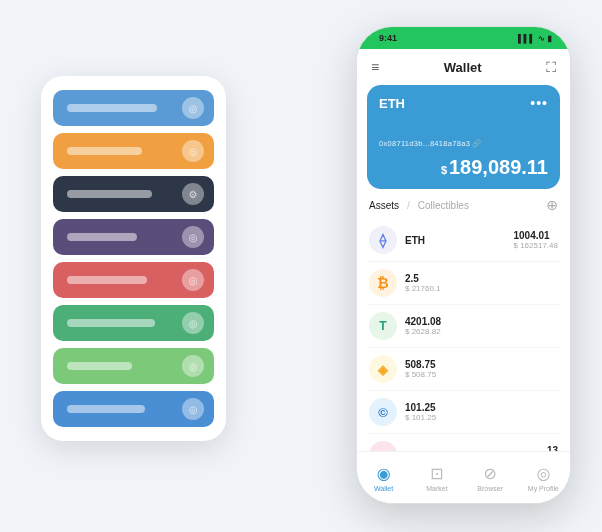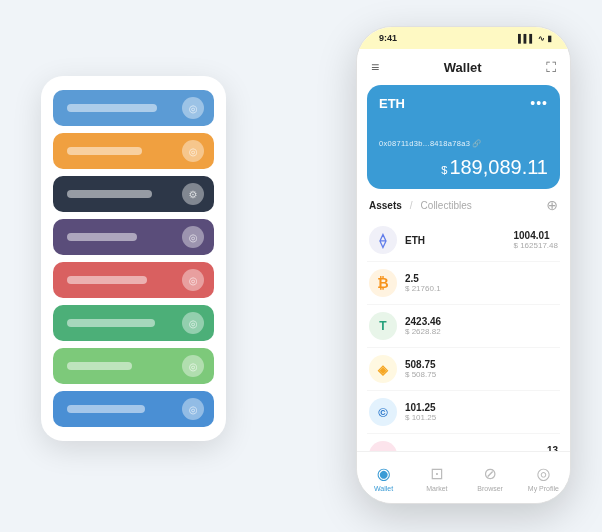--- a/index.html
+++ b/index.html
@@ -81,21 +81,21 @@
       box-shadow: 0 12px 40px rgba(0,0,0,0.18);
       overflow: hidden;
       display: flex;
       flex-direction: column;
       border: 1.5px solid #e0e0e0;
     }
 
     
     .status-bar {
       height: 22px;
-      background: #fef9c3;
+      background: #22c55e;
       display: flex;
       align-items: center;
       justify-content: space-between;
       padding: 0 18px 0 22px;
       font-size: 9px;
       font-weight: 600;
       color: #222;
       flex-shrink: 0;
     }
     .status-icons {
@@ -150,21 +150,21 @@
     }
     .eth-card-address {
       font-size: 7.5px;
       opacity: 0.85;
       margin-bottom: 8px;
       letter-spacing: 0.3px;
       margin-top: 28px;
     }
     .eth-card-balance {
       font-size: 20px;
-      font-weight: 400;
+      font-weight: 700;
       text-align: right;
     }
     .eth-card-symbol {
       font-size: 11px;
       margin-right: 2px;
     }
 
     
     .assets-header {
       display: flex;
@@ -173,21 +173,21 @@
       padding: 0 12px 6px 12px;
       flex-shrink: 0;
     }
     .assets-tabs {
       display: flex;
       gap: 8px;
       font-size: 10px;
     }
     .assets-tab-active {
       color: #222;
-      font-weight: 700;
+      font-weight: 400;
     }
     .assets-tab-inactive {
       color: #aaa;
     }
     .assets-add {
       color: #aaa;
       font-size: 14px;
     }
 
     
@@ -364,21 +364,21 @@
       <div class="token-item">
         <div class="token-icon imbtc-icon-bg" style="color:#f7931a;font-weight:700;">₿</div>
         <div class="token-amounts">
           <div class="token-amount">2.5</div>
           <div class="token-usd">$ 21760.1</div>
         </div>
       </div>
       <div class="token-item">
         <div class="token-icon usdt-icon-bg" style="color:#26a17b;font-weight:700;font-size:12px;">T</div>
         <div class="token-amounts">
-          <div class="token-amount">2423.46</div>
+          <div class="token-amount">4201.08</div>
           <div class="token-usd">$ 2628.82</div>
         </div>
       </div>
       <div class="token-item">
         <div class="token-icon dai-icon-bg" style="color:#f5a623;font-weight:700;font-size:13px;">◈</div>
         <div class="token-amounts">
           <div class="token-amount">508.75</div>
           <div class="token-usd">$ 508.75</div>
         </div>
       </div>

